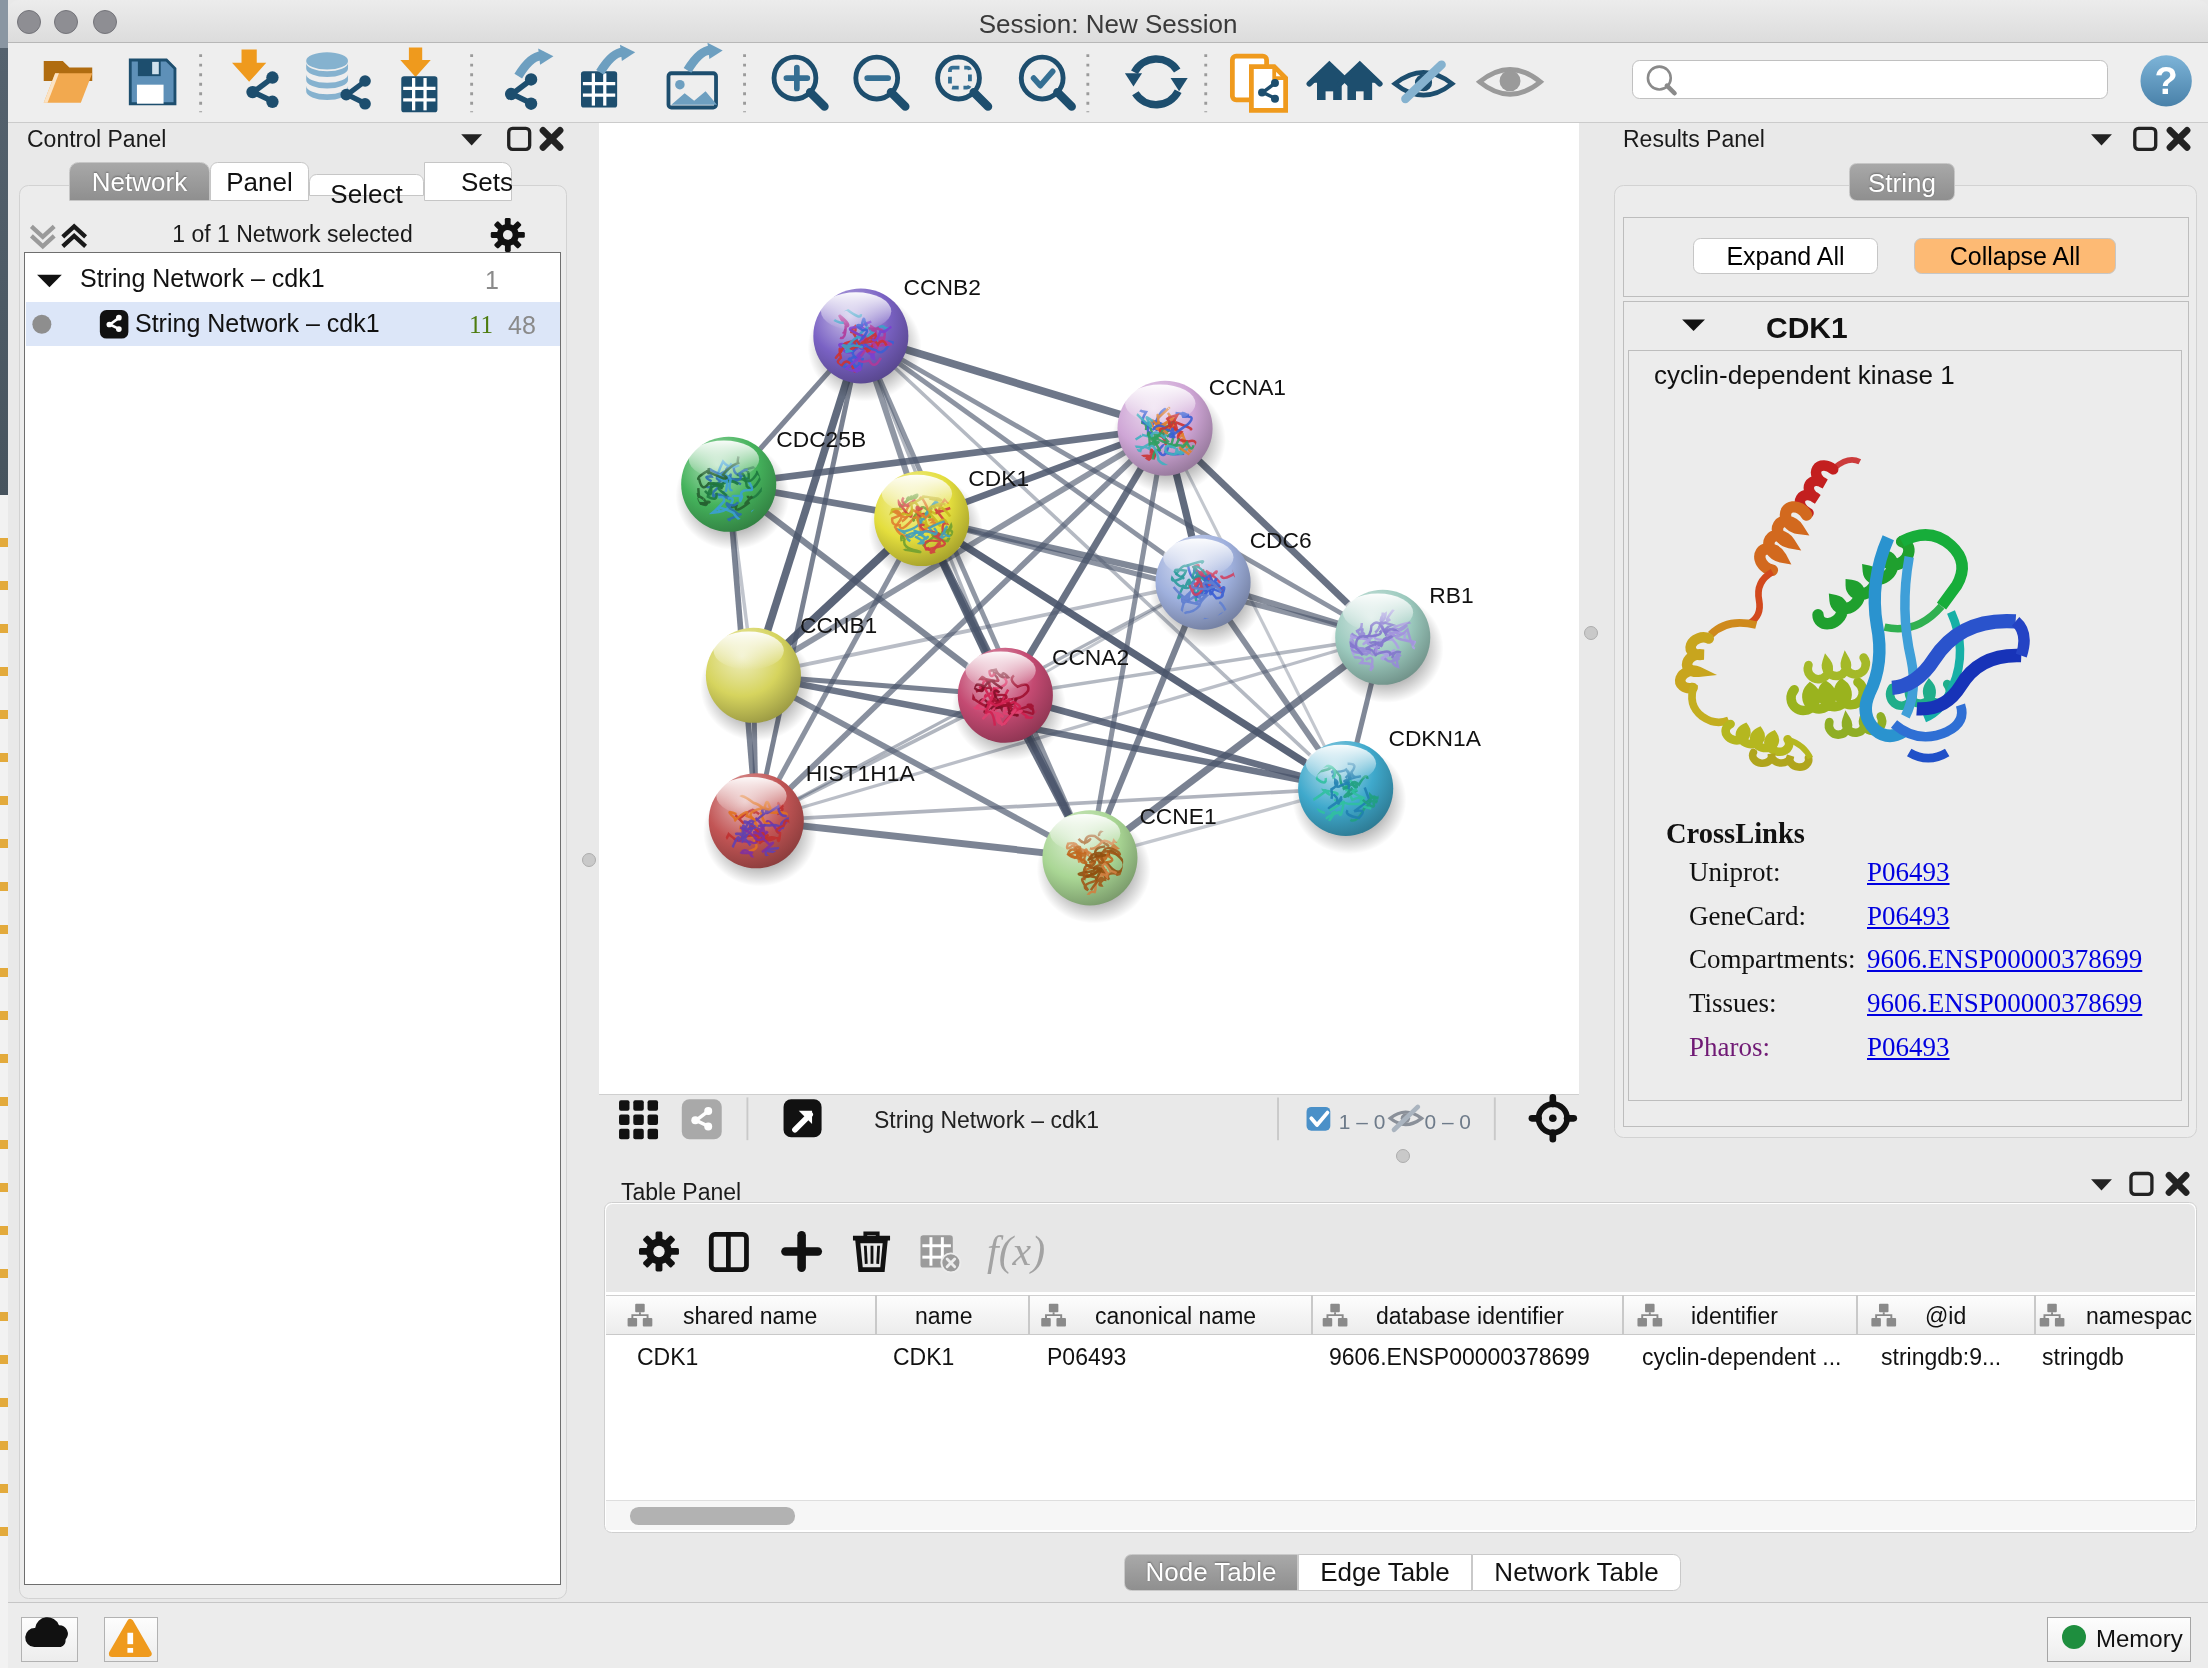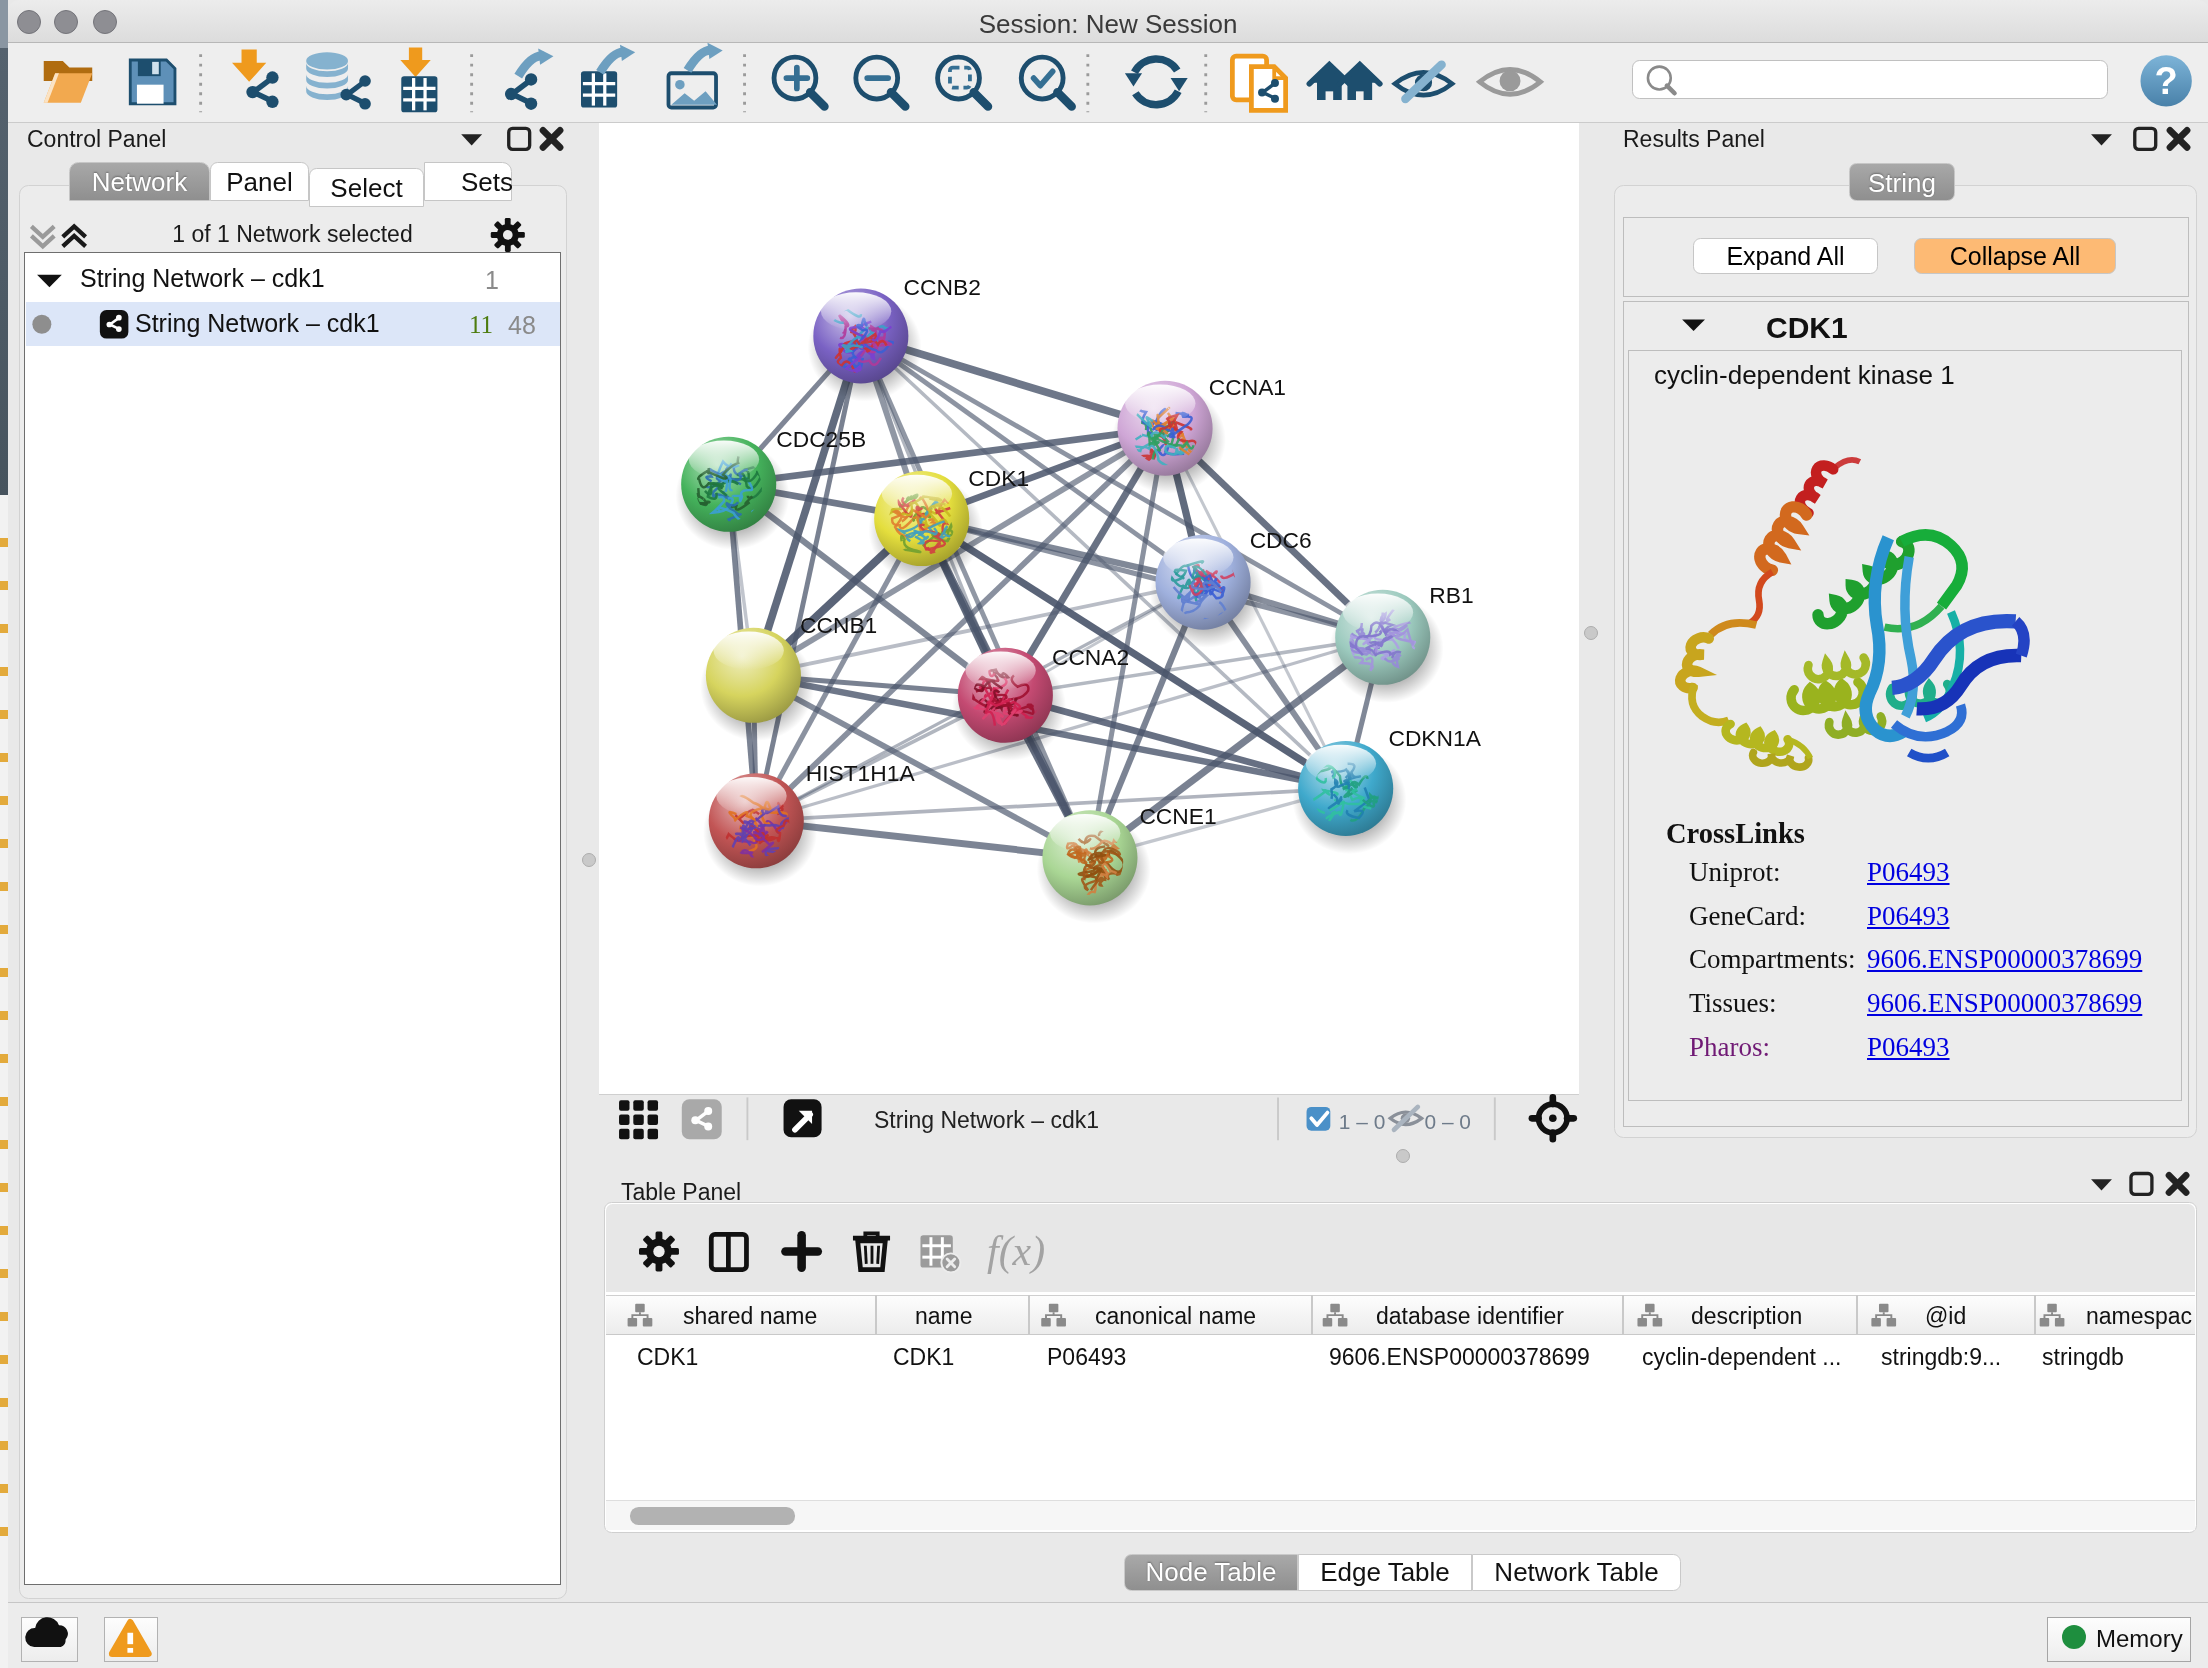--- a/index.html
+++ b/index.html
@@ -365,21 +365,21 @@
     <path d="M137,1706 l19,33 h-38 z" fill="#ef9a1d" stroke="#ef9a1d" stroke-width="7" stroke-linejoin="round"></path>
     <rect x="134" y="1717" width="6" height="12" fill="#fff"></rect>
     <rect x="134" y="1733" width="6" height="5" fill="#fff"></rect>
   </svg>
 <div class="abs" id="searchbox"></div>
 
 <div class="abs phdr" style="left:27px;top:126px;">Control Panel</div>
 <div class="abs pane" style="left:19px;top:185px;width:548px;height:1414px;"></div>
 <div class="abs tab tabsel" style="left:69px;top:162px;width:141px;height:39px;line-height:39px;border-radius:9.5px 9.5px 0 0;">Network</div>
 <div class="abs tab" style="left:210px;top:162px;width:99px;height:39px;line-height:39px;border-radius:7.6px 7.6px 0 0;">Panel</div>
-<div class="abs tab" style="left:309px;top:168px;width:115px;height:39px;line-height:39px;border-radius:7.6px 7.6px 0 0;">Select</div>
+<div class="abs tab" style="left:309px;top:174px;width:115px;height:22px;line-height:39px;border-radius:7.6px 7.6px 0 0;">Select</div>
 <div class="abs tab" style="left:424px;top:162px;width:88px;height:39px;line-height:39px;border-radius:0 9.5px 0 0;padding-left:36px;">Sets</div>
 <div class="abs" style="left:24px;top:217px;width:537px;height:35px;font-size:23px;color:#1a1a1a;text-align:center;line-height:35px;">1 of 1 Network selected</div>
 <div class="abs" id="cptree"></div>
 <div class="abs trow" style="left:26px;top:259px;background:#fff;"></div>
 <div class="abs" style="left:80px;top:264px;font-size:25px;color:#111;">String Network – cdk1</div>
 <div class="abs" style="left:455px;top:266px;width:44px;text-align:right;font-size:25px;color:#8a8a8a;">1</div>
 <div class="abs trow" style="left:26px;top:302px;background:#dce6f8;"></div>
 <div class="abs" style="left:135px;top:309px;font-size:25px;color:#111;">String Network – cdk1</div>
 <div class="abs" style="left:449px;top:311px;width:44px;text-align:right;font-size:25px;color:#4d7c0f;font-family:Liberation Serif, serif;">11</div>
 <div class="abs" style="left:500px;top:311px;width:44px;text-align:center;font-size:25px;color:#8a8a8a;">48</div>
@@ -864,21 +864,21 @@
 <div class="abs" style="left:1867px;top:1032px;font-family:'Liberation Serif',serif;font-size:27px;color:#0000e0;text-decoration:underline;">P06493</div>
 
 <div class="abs phdr" style="left:621px;top:1179px;">Table Panel</div>
 <div class="abs" id="tpane"></div>
 <div class="abs" style="left:606px;top:1204px;width:1589px;height:88px;background:#e7e7e7;border-radius:6.7px 6.7px 0 0;"></div>
 <div class="abs" style="left:606px;top:1295px;width:1589px;height:40px;background:linear-gradient(#fdfdfd,#ececec);border-top:1.9px solid #cfcfcf;border-bottom:1.9px solid #c9c9c9;box-sizing:border-box;"></div>
 <div class="abs" style="left:683px;top:1303px;font-size:23px;color:#111;">shared name</div>
 <div class="abs" style="left:915px;top:1303px;font-size:23px;color:#111;">name</div>
 <div class="abs" style="left:1095px;top:1303px;font-size:23px;color:#111;">canonical name</div>
 <div class="abs" style="left:1376px;top:1303px;font-size:23px;color:#111;">database identifier</div>
-<div class="abs" style="left:1691px;top:1303px;font-size:23px;color:#111;">description</div>
+<div class="abs" style="left:1691px;top:1303px;font-size:23px;color:#111;">identifier</div>
 <div class="abs" style="left:1925px;top:1303px;font-size:23px;color:#111;">@id</div>
 <div class="abs" style="left:2086px;top:1303px;width:107px;overflow:hidden;white-space:nowrap;font-size:23px;color:#111;">namespace</div>
 <div class="abs" style="left:875px;top:1295px;width:1.9px;height:40px;background:#c9c9c9;"></div>
 <div class="abs" style="left:1028px;top:1295px;width:1.9px;height:40px;background:#c9c9c9;"></div>
 <div class="abs" style="left:1311px;top:1295px;width:1.9px;height:40px;background:#c9c9c9;"></div>
 <div class="abs" style="left:1622px;top:1295px;width:1.9px;height:40px;background:#c9c9c9;"></div>
 <div class="abs" style="left:1856px;top:1295px;width:1.9px;height:40px;background:#c9c9c9;"></div>
 <div class="abs" style="left:2034px;top:1295px;width:1.9px;height:40px;background:#c9c9c9;"></div>
 <div class="abs" style="left:637px;top:1344px;font-size:23px;color:#111;">CDK1</div>
 <div class="abs" style="left:893px;top:1344px;font-size:23px;color:#111;">CDK1</div>

